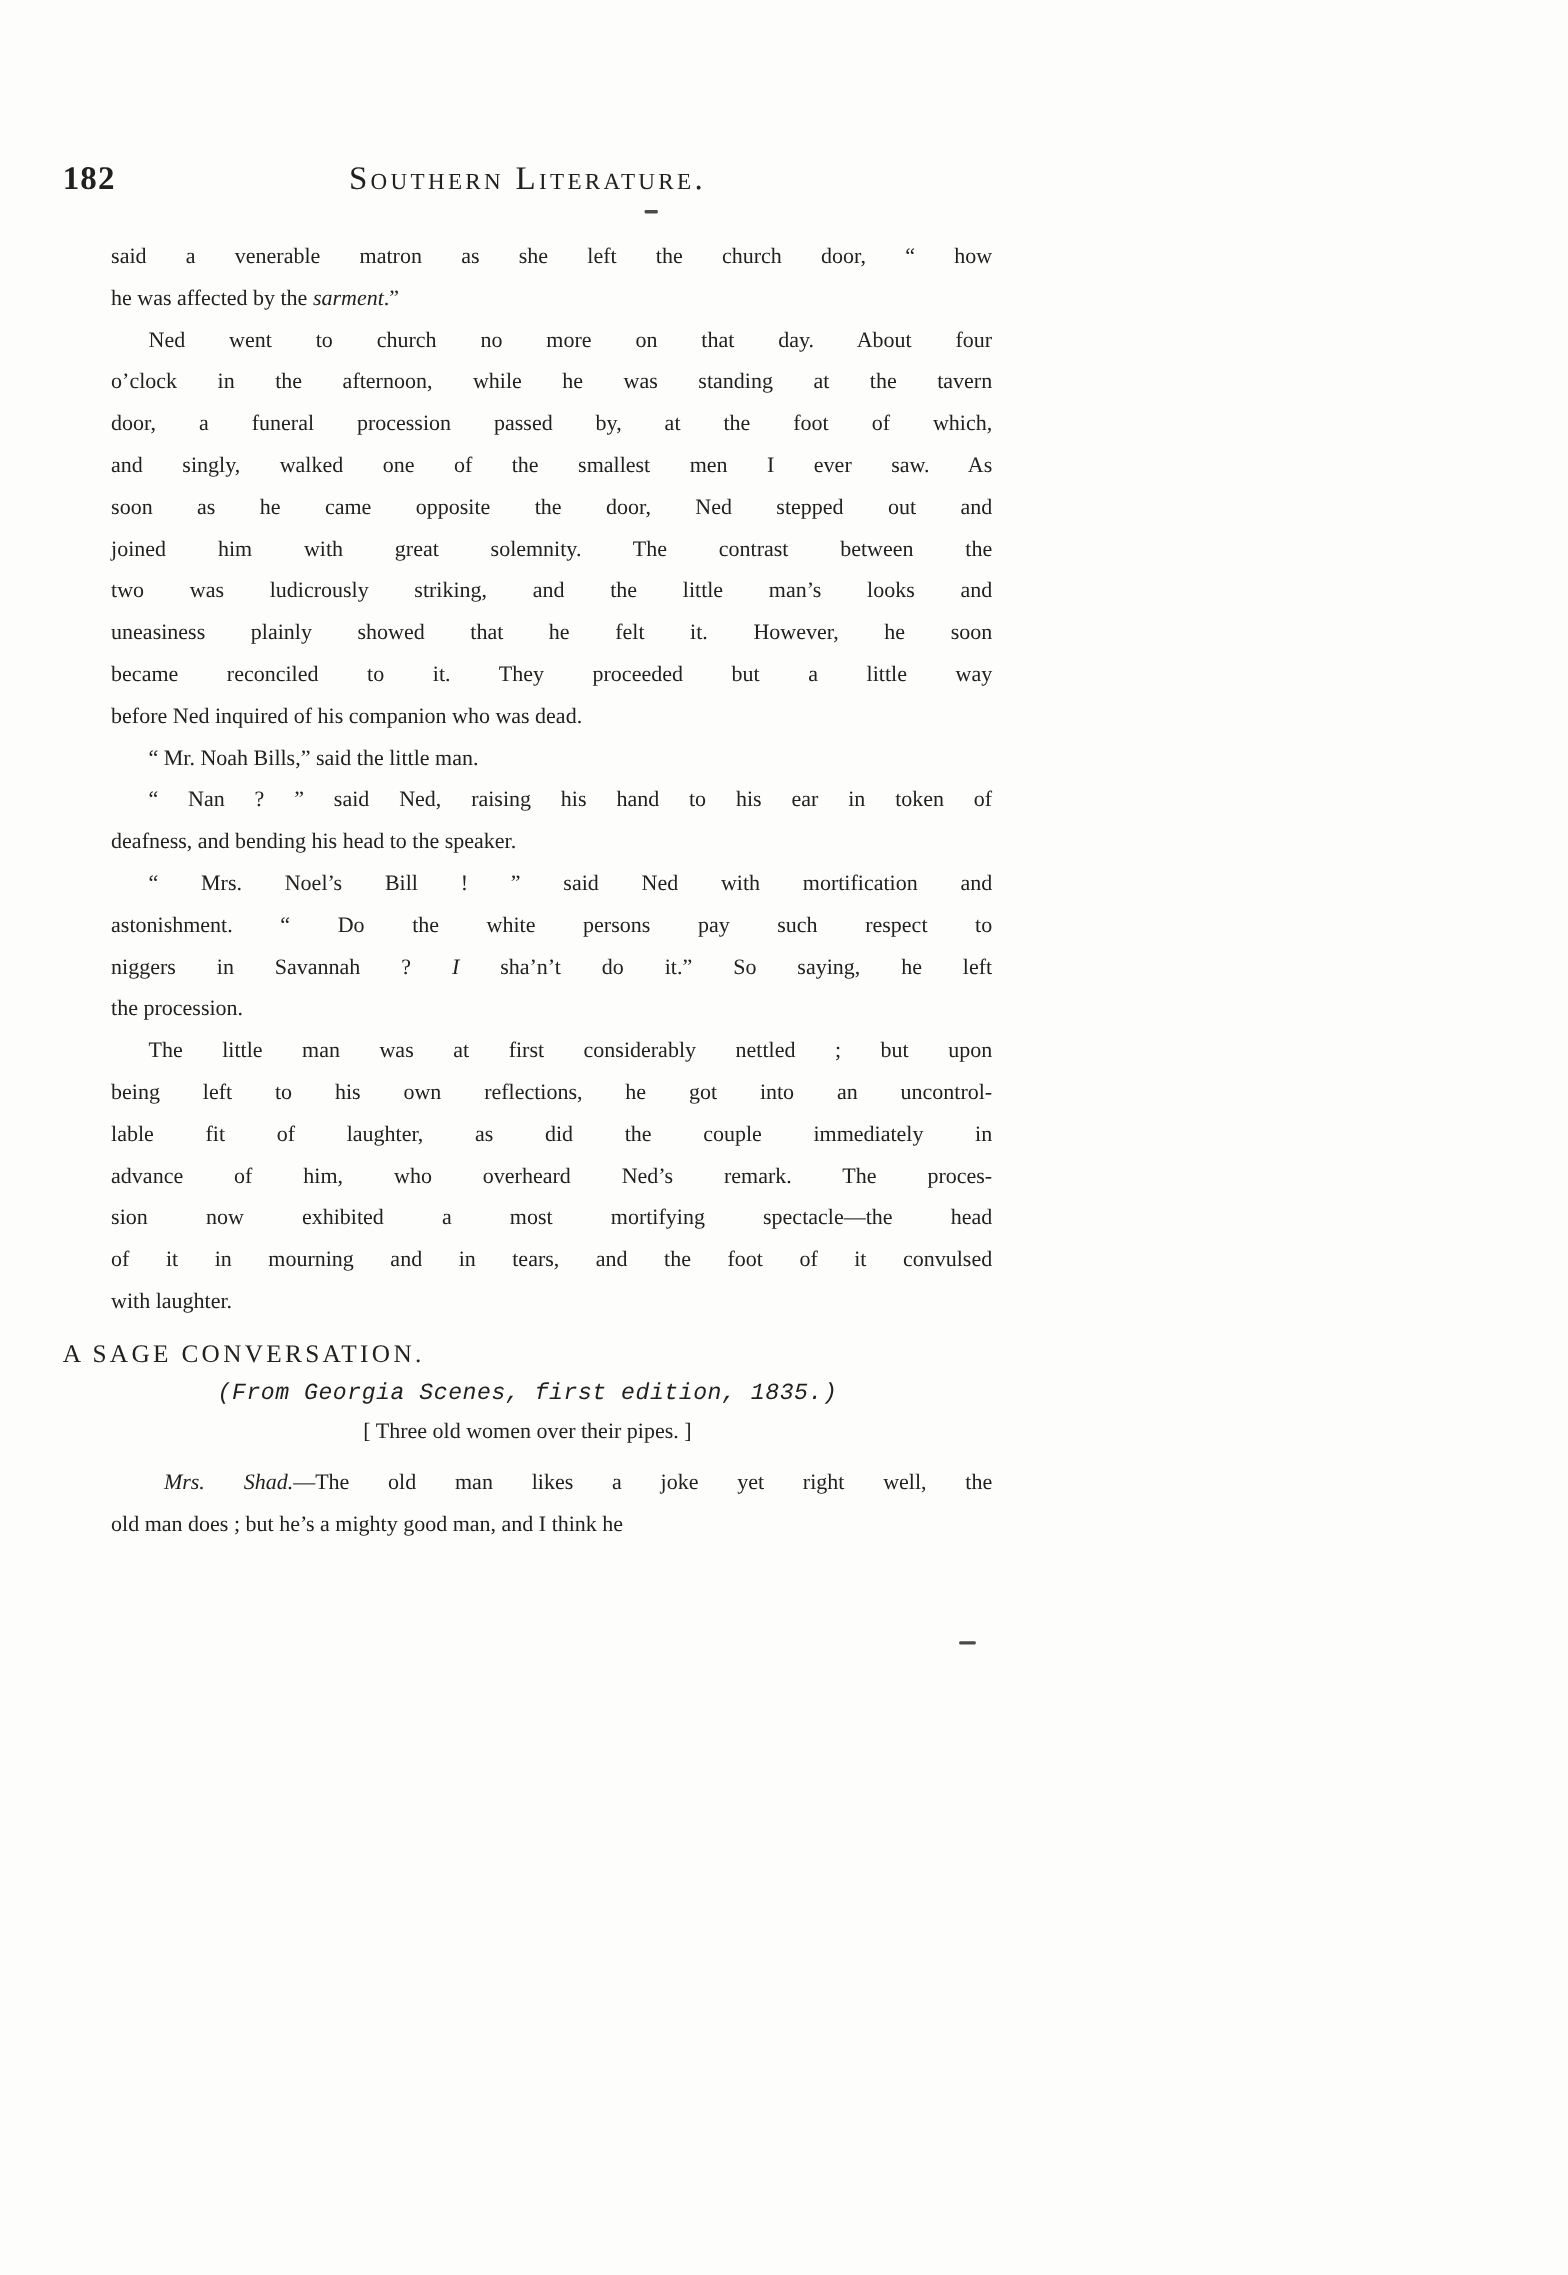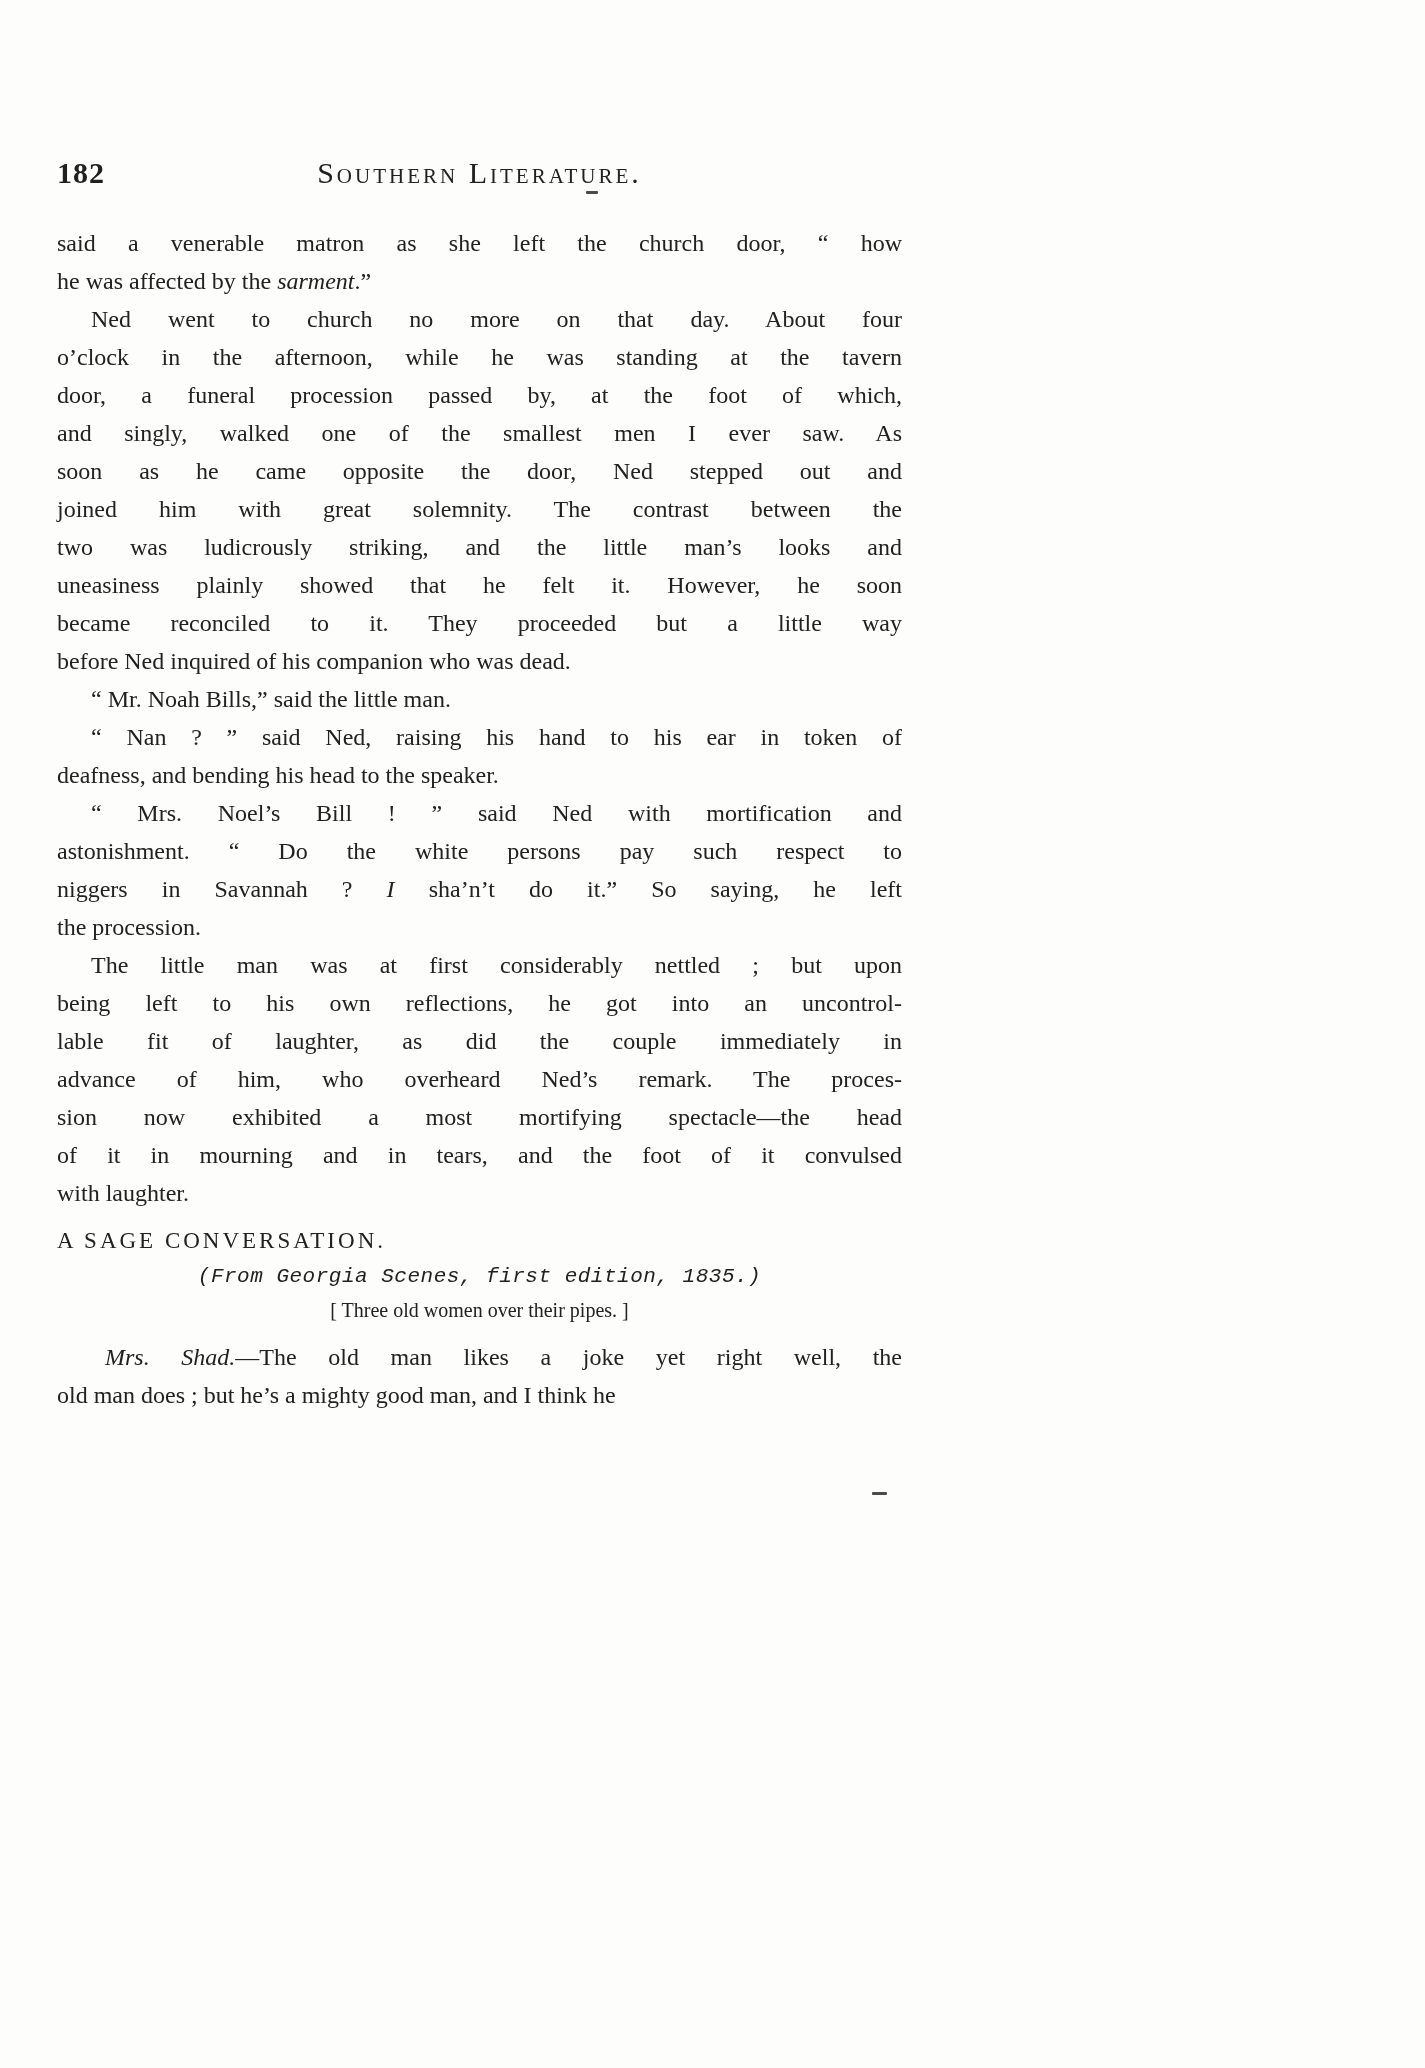--- a/index.html
+++ b/index.html
@@ -10,21 +10,21 @@
     height: 2068px;
     margin: 0 auto;
     background: #fdfdfb;
     color: #212121;
     font-family: "Liberation Serif", "DejaVu Serif", serif;
     overflow: hidden;
   }
   .content {
     position: absolute;
     left: 57px;
-    top: 155px;
+    top: 145px;
     width: 845px;
   }
   .header-row {
     position: relative;
     height: 36px;
     line-height: 36px;
   }
   .page-number {
     position: absolute;
     left: 0;
@@ -35,25 +35,26 @@
   }
   .running-title {
     text-align: center;
     font-size: 30px;
     font-variant: small-caps;
     letter-spacing: 3px;
   }
   .body-text { margin-top: 33px; }
   .paragraph { margin: 0; }
   .line {
-    font-size: 24px;
+    font-size: 20px;
     line-height: 38px;
     text-align: justify;
     text-align-last: justify;
     white-space: normal;
+    margin-left: 44px;
   }
   .line.last { text-align-last: left; }
   .indent-1 { padding-left: 34px; }
   .indent-2 { padding-left: 48px; }
   .italic { font-style: italic; }
   .section-heading {
     margin-top: 12px;
     text-align: left;
     font-size: 23px;
     letter-spacing: 3px;

